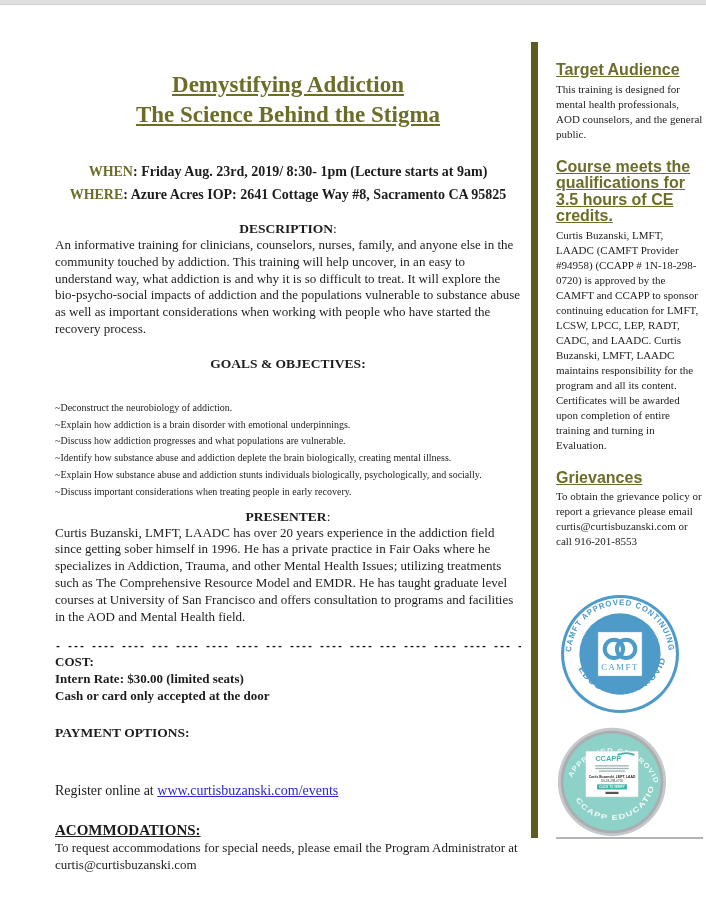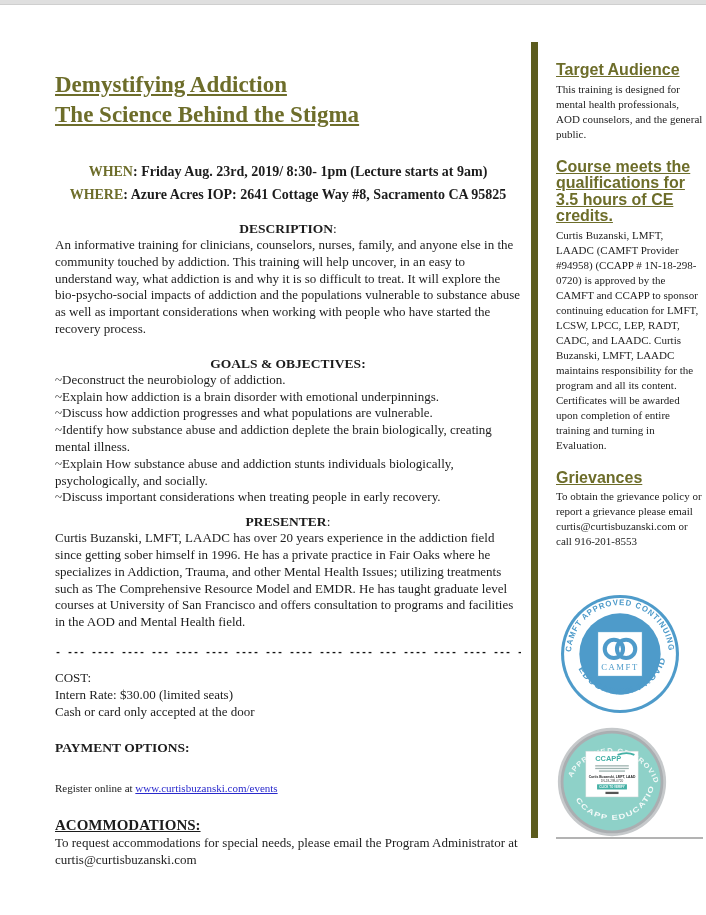--- a/index.html
+++ b/index.html
@@ -3,38 +3,38 @@
 <meta charset="utf-8">
 <style>
   * { margin:0; padding:0; box-sizing:border-box; }
   html,body { width:706px; height:915px; background:#ffffff; overflow:hidden; }
   body { font-family:"Liberation Serif", serif; color:#1c1c1c; position:relative; }
 
   .top-strip { position:absolute; left:0; top:0; width:706px; height:5px; background:#dfdfdf; border-bottom:1px solid #cfcfcf; }
 
   .main-col { position:absolute; left:55px; top:60px; width:466px; }
 
-  .doc-title { text-align:left; margin-top:10px; font-size:23px; font-weight:bold; color:#6d6d2a; line-height:30px; }
+  .doc-title { text-align:center; margin-top:10px; font-size:23px; font-weight:bold; color:#6d6d2a; line-height:30px; }
   .doc-title .tline { text-decoration:underline; }
 
   .when-block { margin-top:30px; text-align:center; font-size:14px; font-weight:bold; line-height:23px; }
   .olive { color:#6d6d2a; }
 
   .sec-heading { margin-top:15px; font-size:13.5px; font-weight:bold;text-align:center; }
   .body-par { font-size:13px; line-height:16.8px; text-align:left; }
 
-  .goals-list { font-size:13px; line-height:16.8px; }
+  .goals-list { font-size:10px; line-height:16.8px;margin-top:28px; }
 
   .separator { margin-top:16px; font-family:"Liberation Mono", monospace; font-size:10px; font-weight:bold; letter-spacing:0px; white-space:nowrap; overflow:hidden; width:466px; color:#111; }
 
-  .cost-block { margin-top:12px; font-size:13px; font-weight:normal; line-height:16.8px; }
+  .cost-block { margin-top:2px; font-size:13px; font-weight:bold; line-height:16.8px; }
   .cost-block sup { font-size:9px; }
 
   .payment-heading { margin-top:20px; font-size:13.5px; font-weight:bold; }
-  .register-line { margin-top:26px; font-size:11px; }
+  .register-line { margin-top:42px; font-size:14px; }
   .register-link { color:#2929cc; text-decoration:underline; cursor:pointer; }
 
   .accom-heading { margin-top:23px; font-size:15px; font-weight:bold; text-decoration:underline; }
   .accom-body { font-size:13px; line-height:17px; }
 
   .v-bar { position:absolute; left:531px; top:42px; width:7px; height:796px; background:#5c5c1e; }
 
   .sidebar { position:absolute; left:556px; top:62px; width:147px; }
   .sb-heading { font-family:"Liberation Sans", sans-serif; font-size:16px; font-weight:bold; color:#6d6d2a; text-decoration:underline; line-height:16.5px; }
   .sb-body { font-size:11px; line-height:15px; color:#222; margin-top:3px; }

